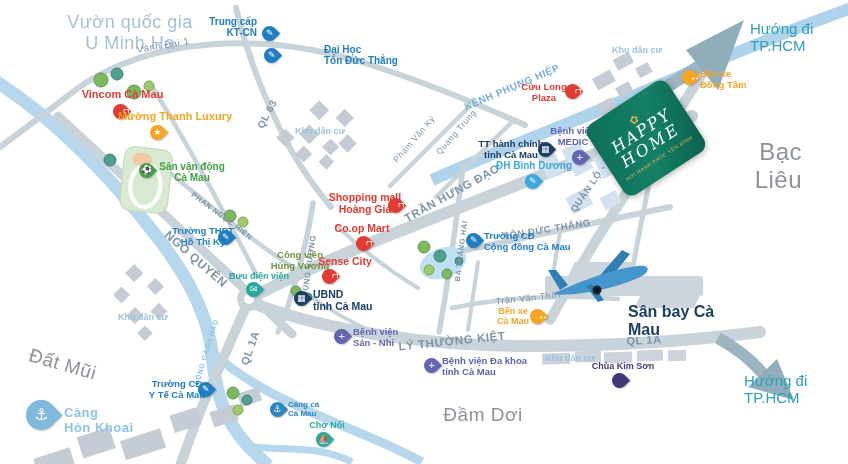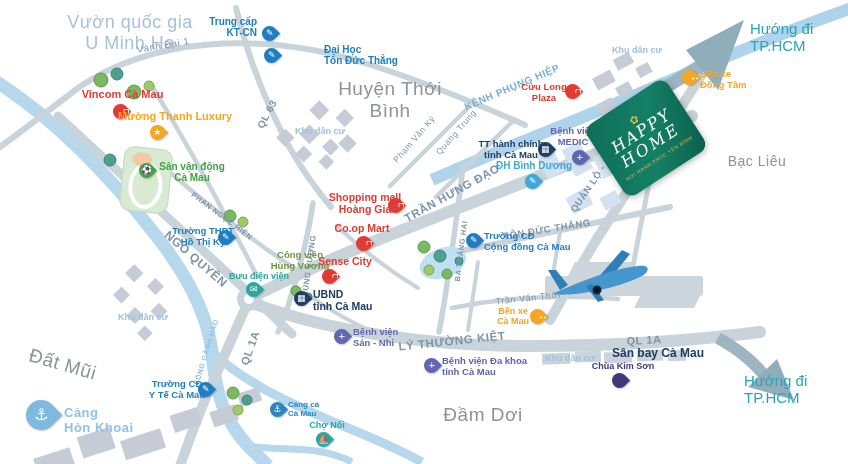--- a/index.html
+++ b/index.html
@@ -201,22 +201,21 @@
       <path d="M 552,294 C 570,297 612,290 640,277 C 648,273 650,268 645,266 C 636,264 600,272 552,294 Z" fill="#4596cc"></path>
       <polygon points="560,290 548,270 556,270 568,285" fill="#2f7fb6"></polygon>
       <polygon points="592,284 604,300 598,302 586,286" fill="#2f7fb6"></polygon>
       <circle cx="597" cy="290" r="4.5" fill="#16242f"></circle>
       <circle cx="597" cy="290" r="2" fill="#0a1218"></circle>
     </g>
   </svg>
 
   <div class="region ltblue center" style="left:55px;top:12px;width:150px;font-size:18px;">Vườn quốc gia
 U Minh Hạ</div>
-  <div class="region center" style="left:325px;top:78px;width:130px;font-size:19px;">Huyện Thới Bình</div>
-  <div class="region center" style="left:712px;top:153px;width:90px;font-size:14px;">Bạc Liêu</div>
+  <div class="region center" style="left:712px;top:138px;width:90px;font-size:24px;text-align:right;">Bạc Liêu</div>
   <div class="region" style="left:28px;top:355px;width:80px;font-size:19px;transform:rotate(16deg);">Đất Mũi</div>
   <div class="region center" style="left:438px;top:404px;width:90px;font-size:19px;">Đầm Dơi</div>
 
   <div class="dir" style="left:750px;top:20px;">Hướng đi
 TP.HCM</div>
   <div class="dir" style="left:744px;top:372px;">Hướng đi
 TP.HCM</div>
 
   <div class="khu" style="left:295px;top:126px;">Khu dân cư</div>
   <div class="khu" style="left:612px;top:45px;">Khu dân cư</div>
@@ -345,21 +344,21 @@
     </div>
   <div class="lbl t-orange" style="left:700px;top:69px;width:55px;font-size:9.5px;">Bến xe
 Đồng Tâm</div>
 
   <div class="lbl t-orange center" style="left:490px;top:306px;width:46px;font-size:9px;">Bến xe
 Cà Mau</div>
   <div class="pin c-orange" style="left:530px;top:309px;">
     <span class="pg"><span class="ic-bus"></span></span>
     </div>
 
-  <div class="lbl t-navy" style="left:612px;top:303px;width:110px;font-size:12px;margin-top:44px;">Sân bay Cà Mau</div>
+  <div class="lbl t-navy" style="left:628px;top:303px;width:110px;font-size:16px;">Sân bay Cà Mau</div>
 
   <div class="pin c-peri" style="left:424px;top:358px;">
     <span class="pg">+</span>
     </div>
   <div class="lbl t-purple" style="left:442px;top:356px;width:110px;font-size:9.5px;">Bệnh viện Đa khoa
 tỉnh Cà Mau</div>
 
   <div class="lbl t-dpurple center" style="left:585px;top:361px;width:76px;font-size:9px;">Chùa Kim Sơn</div>
   <div class="pin c-dpurple" style="left:612px;top:373px;">
     <span class="pg"></span>

